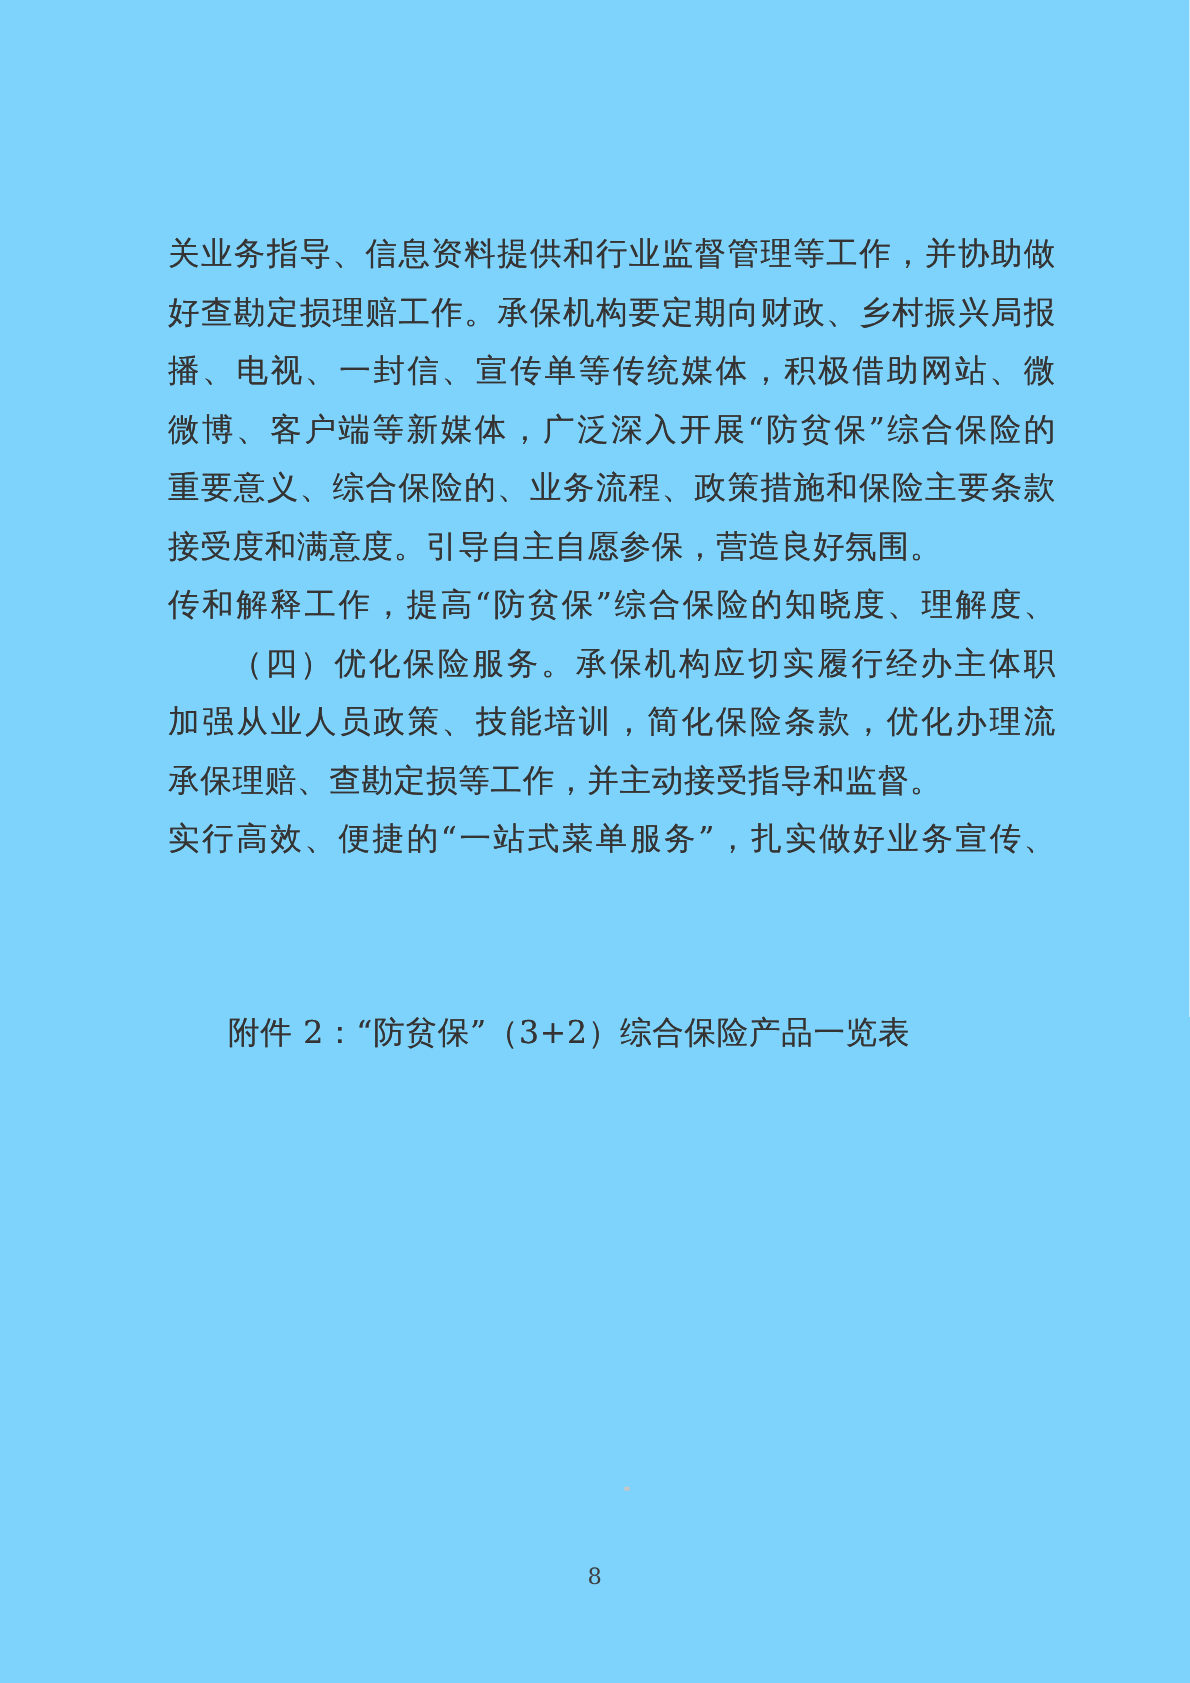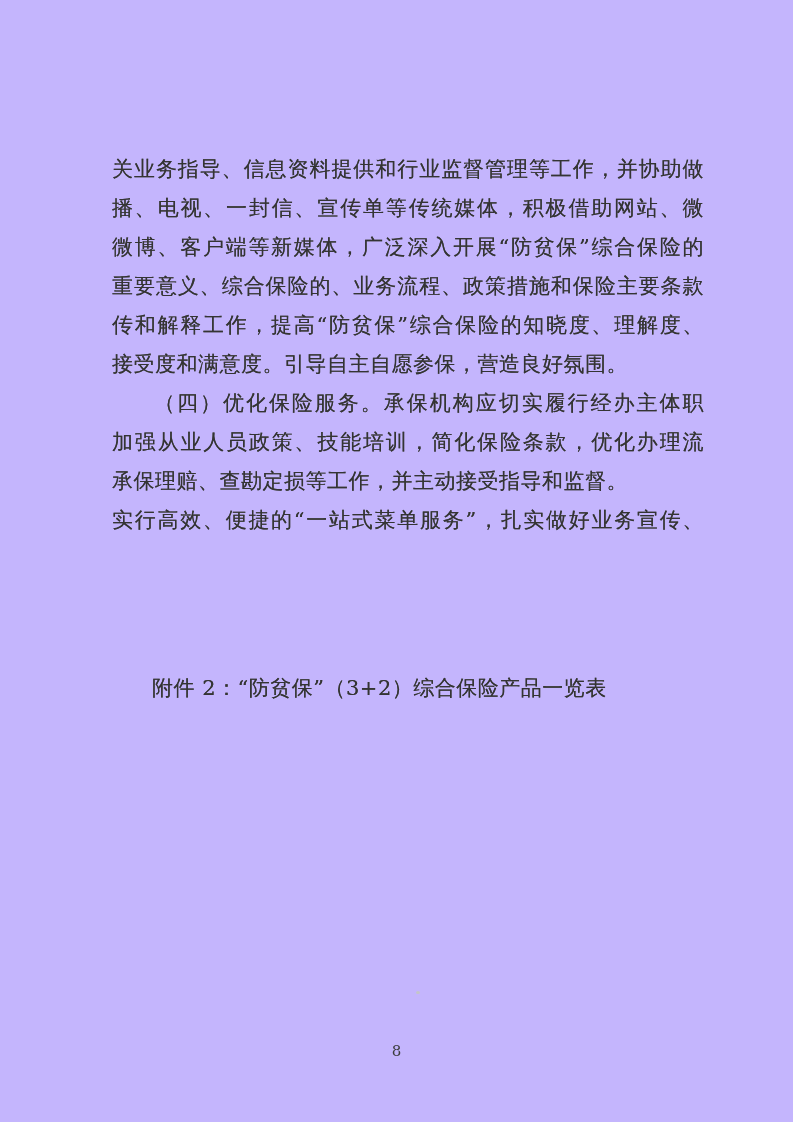--- a/index.html
+++ b/index.html
@@ -4,21 +4,21 @@
 <style>
   html, body {
     margin: 0;
     padding: 0;
     background: #ffffff;
   }
   .page {
     position: relative;
     width: 793px;
     height: 1122px;
-    background: #c4b5fd;
+    background: #7dd3fc;
     overflow: hidden;
     font-family: "DejaVu Serif", "Liberation Serif", serif;
     color: #343434;
   }
   .text-block {
     position: absolute;
     left: 112px;
     top: 150px;
     width: 592px;
   }
@@ -73,26 +73,27 @@
   }
 </style>
 </head>
 <body>
 
 <div class="page">
 
   <div class="text-block">
 
     <div class="line just">关业务指导、信息资料提供和行业监督管理等工作，并协助做</div>
+    <div class="line just">好查勘定损理赔工作。承保机构要定期向财政、乡村振兴局报</div>
 
     <div class="line just">播、电视、一封信、宣传单等传统媒体，积极借助网站、微信、</div>
     <div class="line just">微博、客户端等新媒体，广泛深入开展“防贫保”综合保险的</div>
     <div class="line just">重要意义、综合保险的、业务流程、政策措施和保险主要条款宣</div>
+    <div class="line">接受度和满意度。引导自主自愿参保，营造良好氛围。</div>
     <div class="line just">传和解释工作，提高“防贫保”综合保险的知晓度、理解度、</div>
-    <div class="line">接受度和满意度。引导自主自愿参保，营造良好氛围。</div>
 
     <div class="line just indent">（四）优化保险服务。承保机构应切实履行经办主体职责，</div>
     <div class="line just">加强从业人员政策、技能培训，简化保险条款，优化办理流程，</div>
     <div class="line">承保理赔、查勘定损等工作，并主动接受指导和监督。</div>
     <div class="line just">实行高效、便捷的“一站式菜单服务”，扎实做好业务宣传、</div>
   </div>
 
   <div class="attachments">
     <div class="line">附件 2：“防贫保”（3+2）综合保险产品一览表</div>
   </div>

